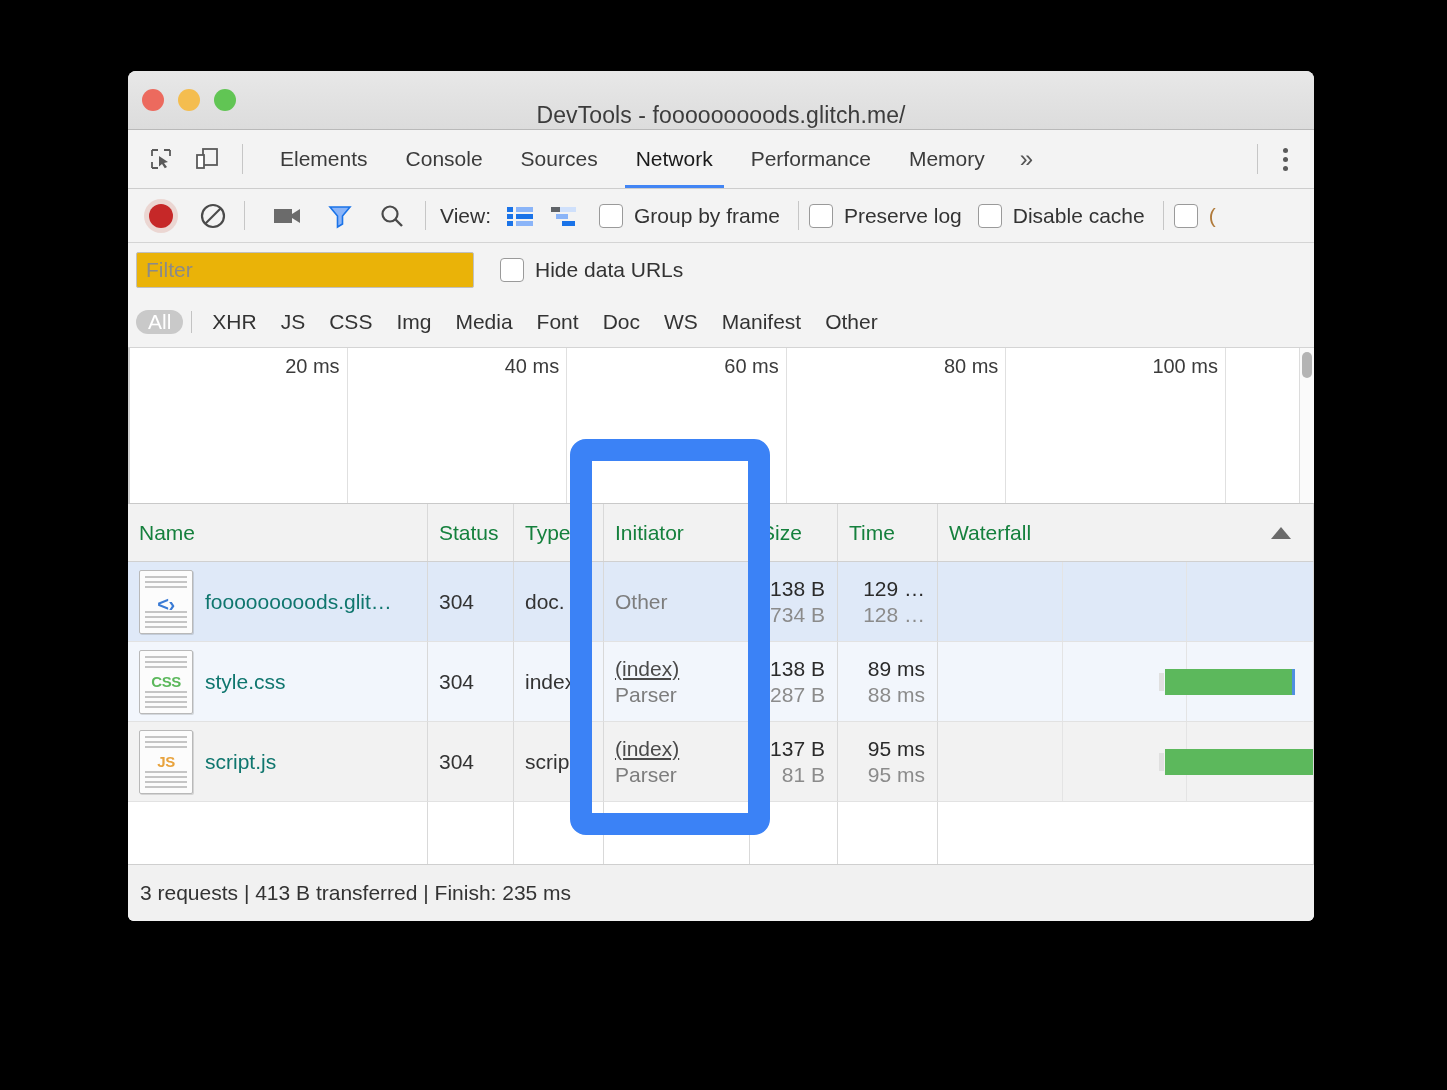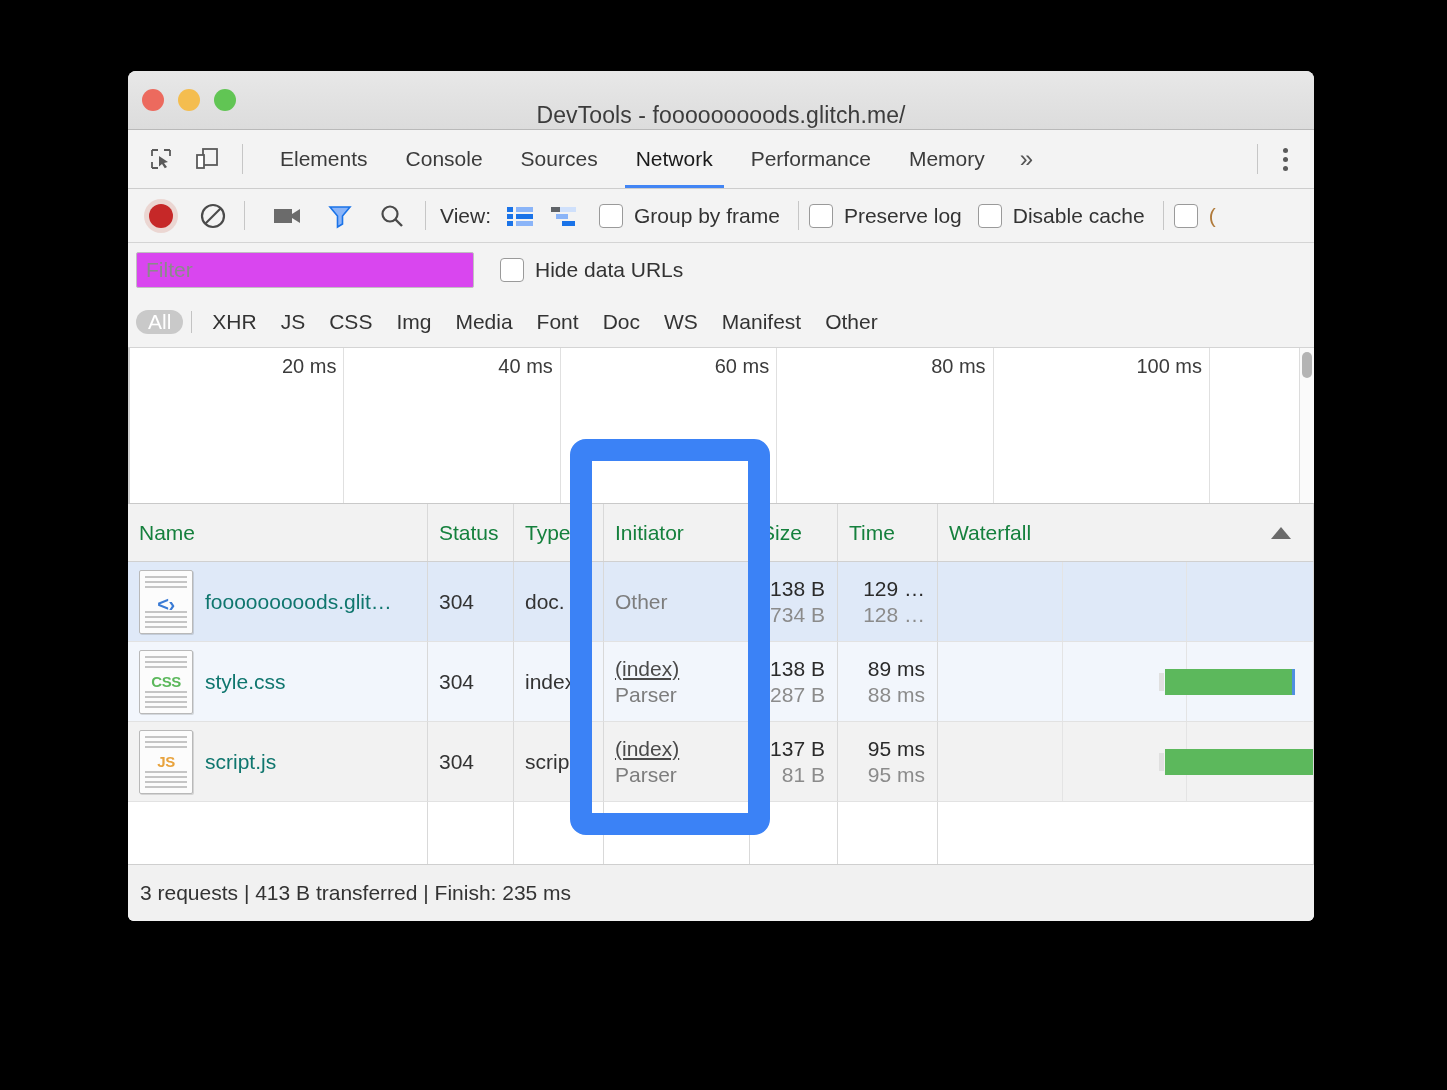--- a/index.html
+++ b/index.html
@@ -171,21 +171,21 @@
     background: #f3f3f3;
     display: flex;
     align-items: center;
     padding-left: 8px;
     border-bottom: 0;
   }
   .filter-input {
     width: 318px;
     height: 34px;
     border: 1px solid #c0c0c0;
-    background: #d946ef;
+    background: #eab308;
     border-radius: 2px;
     font-size: 21px;
     color: #333;
     padding: 0 9px;
     font-family: "Liberation Sans", sans-serif;
     outline: none;
   }
   .filter-input::placeholder { color: #8a8a8a; }
 
   
@@ -226,21 +226,20 @@
   }
   .ov-grid {
     position: absolute;
     inset: 0;
     display: flex;
   }
   .ov-cell {
     flex: 1;
     border-right: 1px solid #e0e0e0;
     position: relative;
-    margin-left: 16px;
   }
   .ov-cell:last-child { border-right: none; }
   .ov-label {
     position: absolute;
     right: 7px; top: 7px;
     font-size: 20px;
     color: #3b3b3b;
   }
   .ov-leftedge {
     position: absolute;

